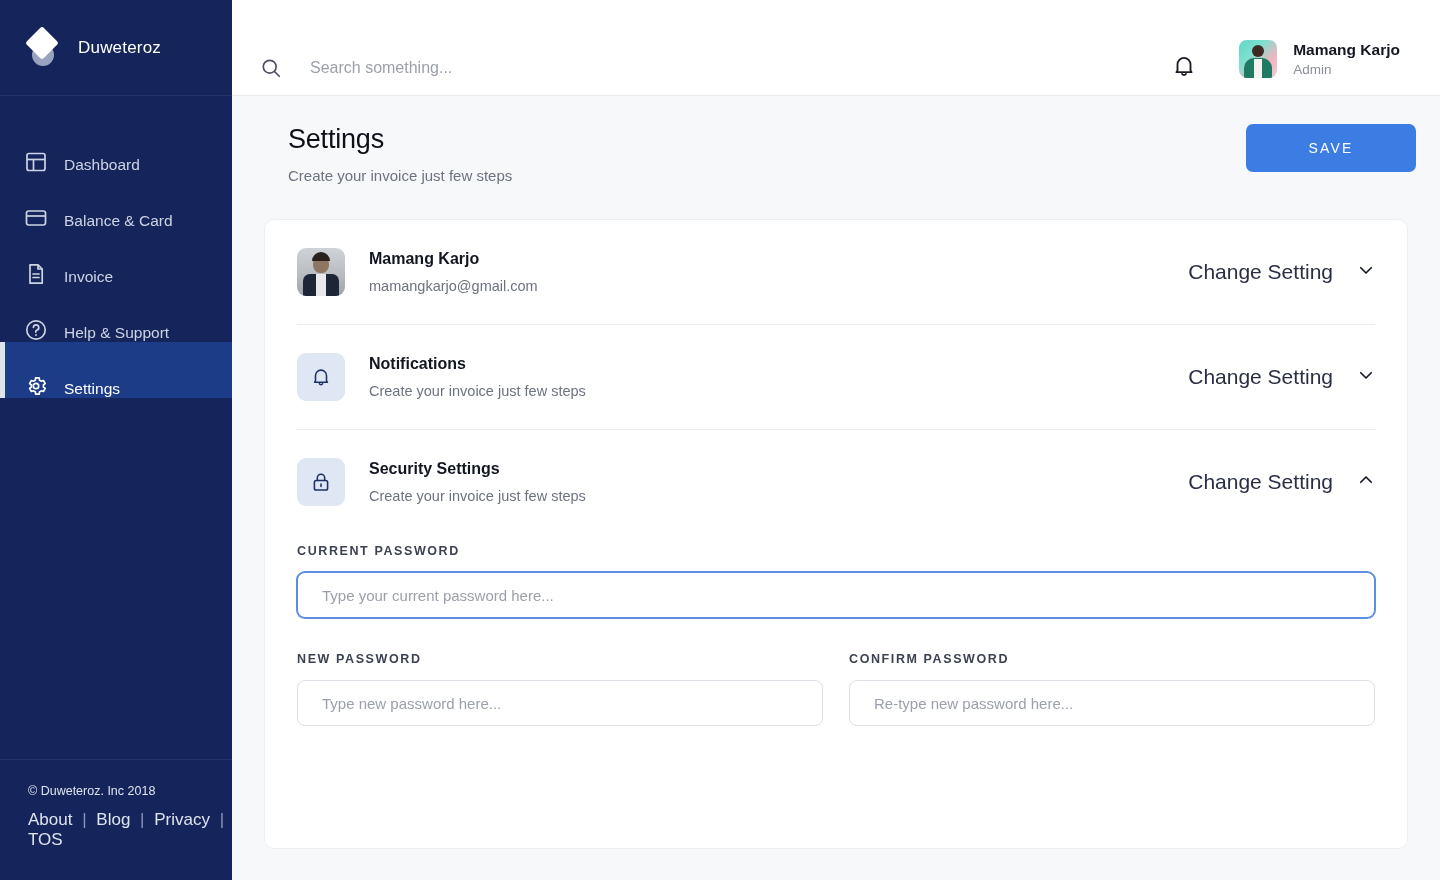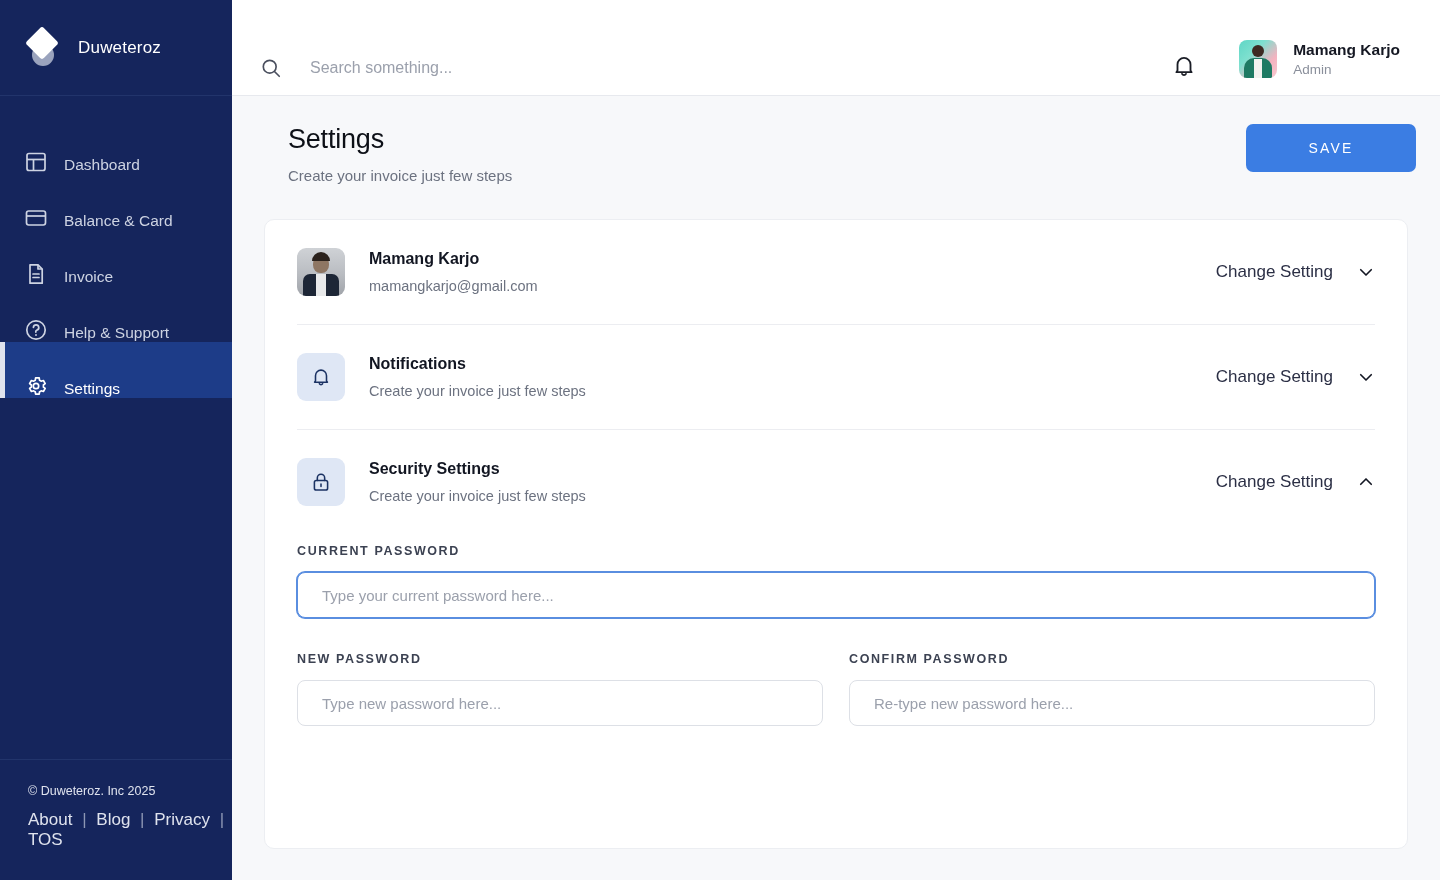--- a/index.html
+++ b/index.html
@@ -161,22 +161,22 @@
     background: #DFE7F5; display: flex; align-items: center; justify-content: center;
     color: #1B3263;
   }
   .row-icon svg { width: 22px; height: 22px; }
 
   .row-text { margin-left: 24px; flex: 1 1 auto; }
   .row-title { font-size: 16px; font-weight: bold; color: #121622; }
   .row-desc { font-size: 14.5px; color: #6C7280; margin-top: 10px; }
 
   .change-setting {
-    display: flex; align-items: center; cursor: pointer;
-    color: #2b2f45; font-size: 17px;
+    display: flex; align-items: flex-start; cursor: pointer;
+    color: #2b2f45; font-size: 21px;
   }
   .change-setting .chev { width: 18px; height: 18px; margin-left: 24px; color: #121622; }
 
   
   .form { padding: 10px 0 0 0; }
   .field-label {
     font-size: 12.5px; letter-spacing: 1.6px; font-weight: bold;
     color: #3C4252; text-transform: uppercase;
   }
   .text-input {
@@ -258,21 +258,21 @@
             <path d="M19.4 13a7.6 7.6 0 0 0 0-2l1.8-1.4-1.8-3.1-2.2.7a7.6 7.6 0 0 0-1.7-1l-.3-2.3h-3.6l-.3 2.3a7.6 7.6 0 0 0-1.7 1l-2.2-.7L5.6 9.6 7.4 11a7.6 7.6 0 0 0 0 2l-1.8 1.4 1.8 3.1 2.2-.7c.5.4 1.1.8 1.7 1l.3 2.3h3.6l.3-2.3c.6-.2 1.2-.6 1.7-1l2.2.7 1.8-3.1z" stroke-linejoin="round"></path>
             <circle cx="12" cy="12" r="2.7"></circle>
           </svg>
         </span>
         <span class="lbl">Settings</span>
       </div>
 
     </nav>
 
     <div class="side-footer">
-      <div class="copyright">© Duweteroz. Inc 2025</div>
+      <div class="copyright">© Duweteroz. Inc 2018</div>
       <div class="side-links">
         <span>About</span>
         <span class="sep">|</span>
         <span>Blog</span>
         <span class="sep">|</span>
         <span>Privacy</span>
         <span class="sep">|</span>
         <span>TOS</span>
       </div>
     </div>

